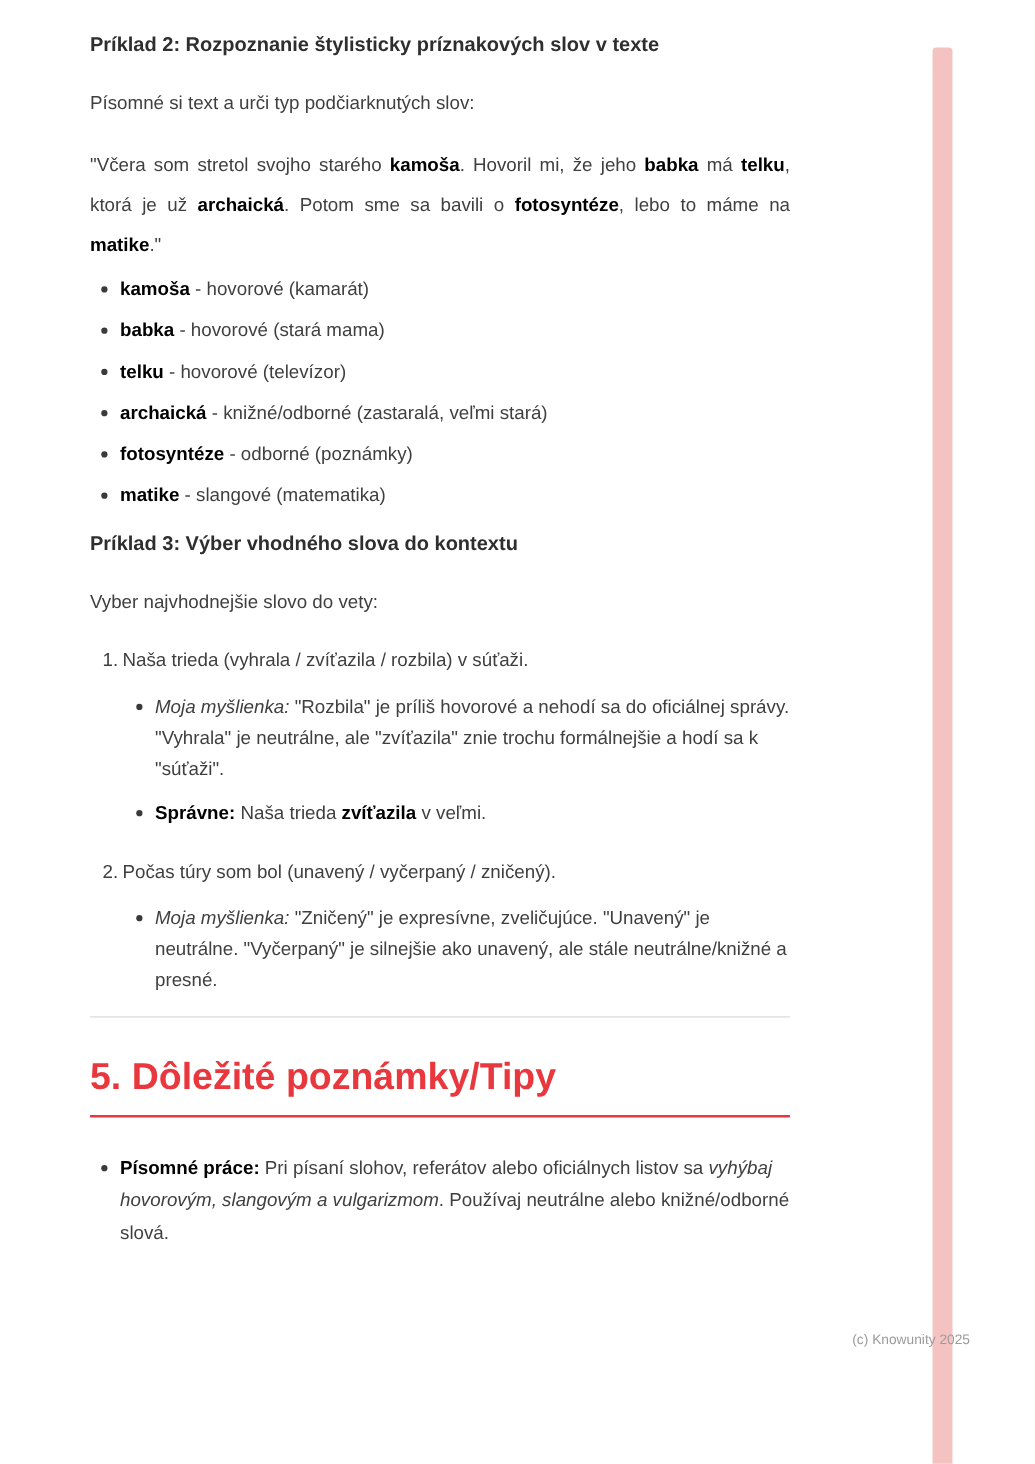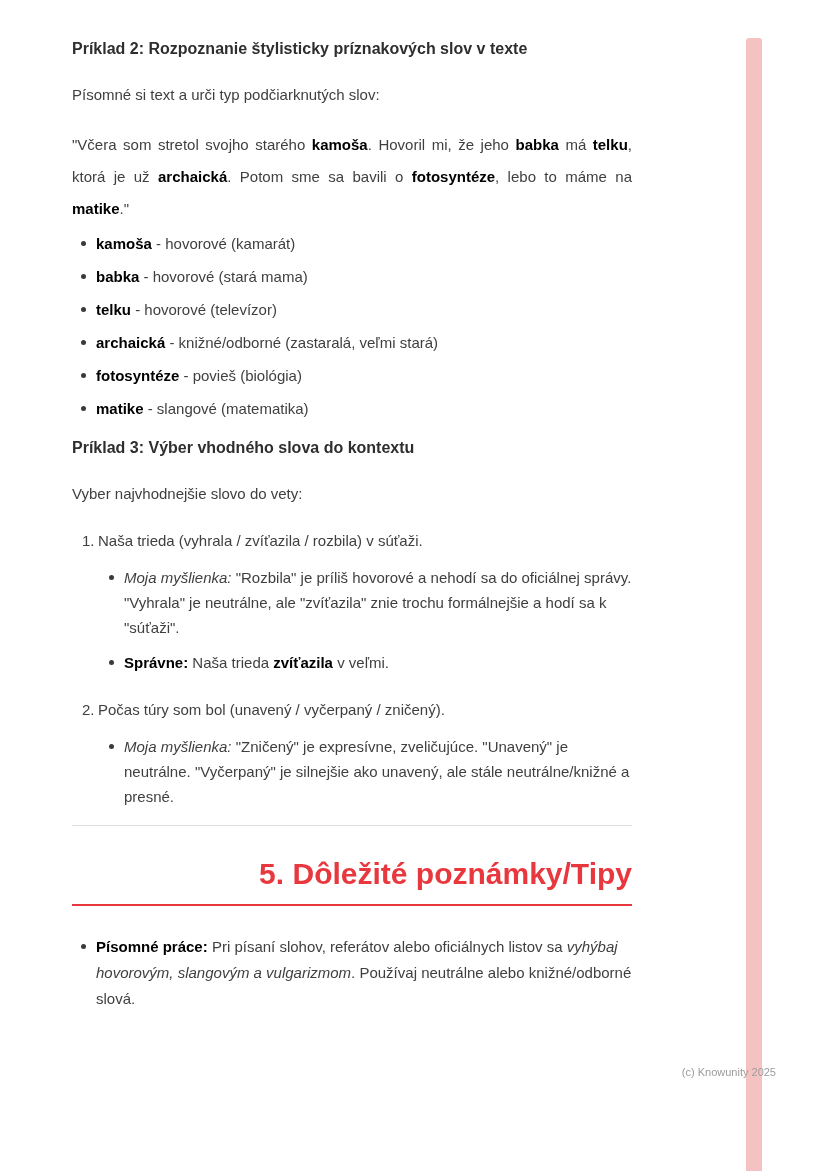--- a/index.html
+++ b/index.html
@@ -19,21 +19,21 @@
     bottom: 0;
     background: var(--side-bar-pink, #f4c3c1);
     border-radius: 3px 3px 0 0;
     z-index: 1;
   }
   .content {
     position: relative;
     z-index: 2;
     margin-left: 72px;
     width: 560px;
-    padding-top: 38px;
+    padding-top: 26px;
     font-size: 15px;
   }
   .section-heading {
     font-size: 16px;
     font-weight: 700;
     color: #2e2e2e;
     line-height: 22px;
     margin-bottom: 22px;
   }
   p.body-text {
@@ -96,21 +96,20 @@
   }
   h1.tips-heading {
     margin-top: 30px;
     font-size: 30px;
     line-height: 36px;
     font-weight: 700;
     color: var(--accent-red, #e8383e);
     padding-bottom: 12px;
     border-bottom: 2px solid var(--accent-red, #e8383e);
     margin-bottom: 28px;
-    text-align: right;
   }
   ul.tips-list { list-style: none; }
   ul.tips-list > li {
     position: relative;
     padding-left: 24px;
     line-height: 26px;
     margin-bottom: 8px;
   }
   ul.tips-list > li::before {
     content: "";
@@ -144,21 +143,21 @@
 
   <p class="body-text">Písomné si text a urči typ podčiarknutých slov:</p>
 
   <p class="quote-text"><span>"Včera som stretol svojho starého </span><span class="seg-b">kamoša</span><span>. Hovoril mi, že jeho </span><span class="seg-b">babka</span><span> má </span><span class="seg-b">telku</span><span>, ktorá je už </span><span class="seg-b">archaická</span><span>. Potom sme sa bavili o </span><span class="seg-b">fotosyntéze</span><span>, lebo to máme na </span><span class="seg-b">matike</span><span>."</span></p>
 
   <ul class="term-list">
     <li><span class="seg-b">kamoša</span><span> - hovorové (kamarát)</span></li>
     <li><span class="seg-b">babka</span><span> - hovorové (stará mama)</span></li>
     <li><span class="seg-b">telku</span><span> - hovorové (televízor)</span></li>
     <li><span class="seg-b">archaická</span><span> - knižné/odborné (zastaralá, veľmi stará)</span></li>
-    <li><span class="seg-b">fotosyntéze</span><span> - povieš (biológia)</span></li>
+    <li><span class="seg-b">fotosyntéze</span><span> - odborné (poznámky)</span></li>
     <li><span class="seg-b">matike</span><span> - slangové (matematika)</span></li>
   </ul>
 
   <h3 class="section-heading">Príklad 3: Výber vhodného slova do kontextu</h3>
 
   <p class="body-text">Vyber najvhodnejšie slovo do vety:</p>
 
   <ol class="numbered-list">
     <li>
       <span class="num">1.</span>

